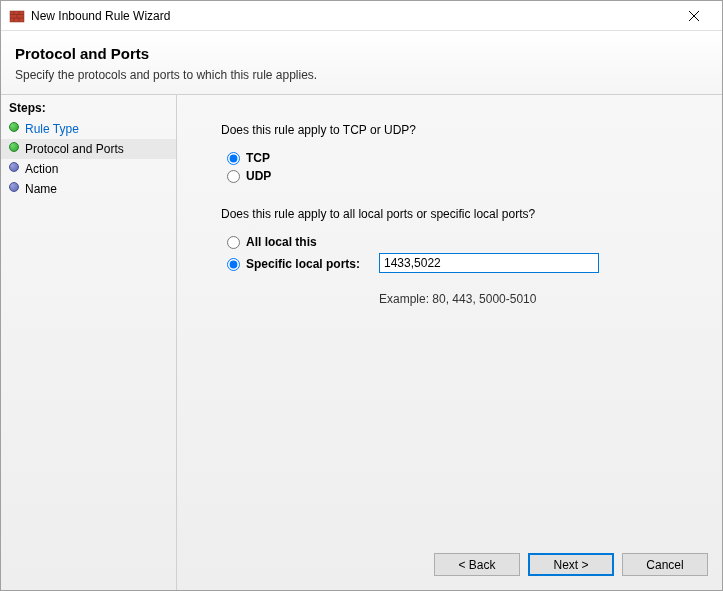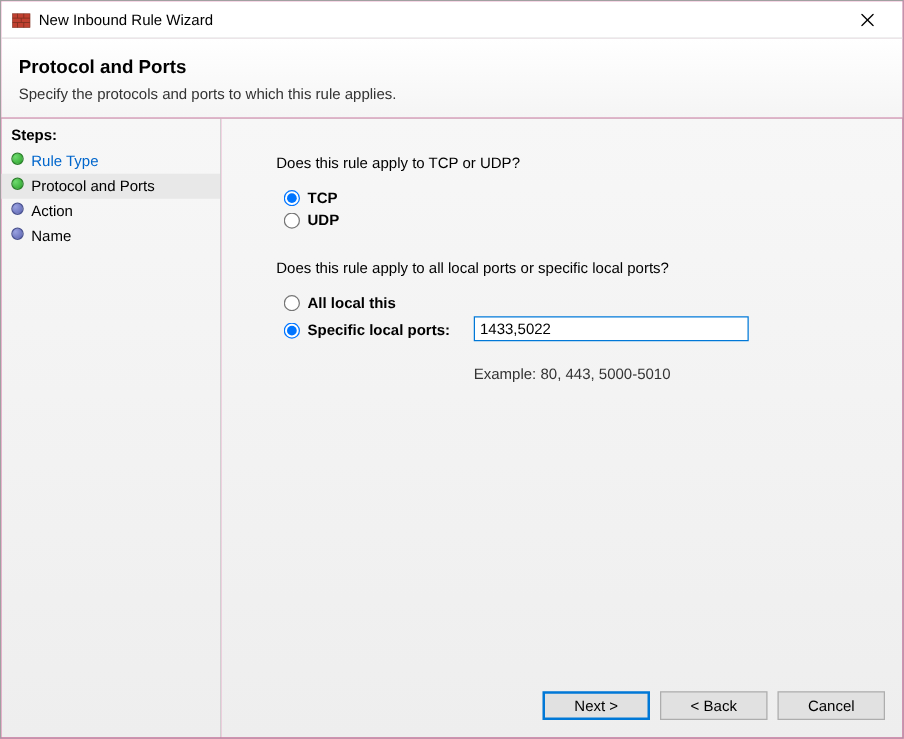--- a/index.html
+++ b/index.html
@@ -258,22 +258,22 @@
           <label class="radio-row" style="width:152px;">
             <input type="radio" name="ports" checked="" style="">
             <span class="radio-label">Specific local ports:</span>
           </label>
           <input type="text" class="port-input" value="1433,5022" style="">
         </div>
         <div class="example-text">Example: 80, 443, 5000-5010</div>
       </div>
 
       <div class="button-bar">
+        <button class="btn">&lt; Back</button>
         <button class="btn primary">Next &gt;</button>
-        <button class="btn">&lt; Back</button>
         <button class="btn">Cancel</button>
       </div>
 
     </div>
 
   </div>
 
 </div>
 
 </body></html>

